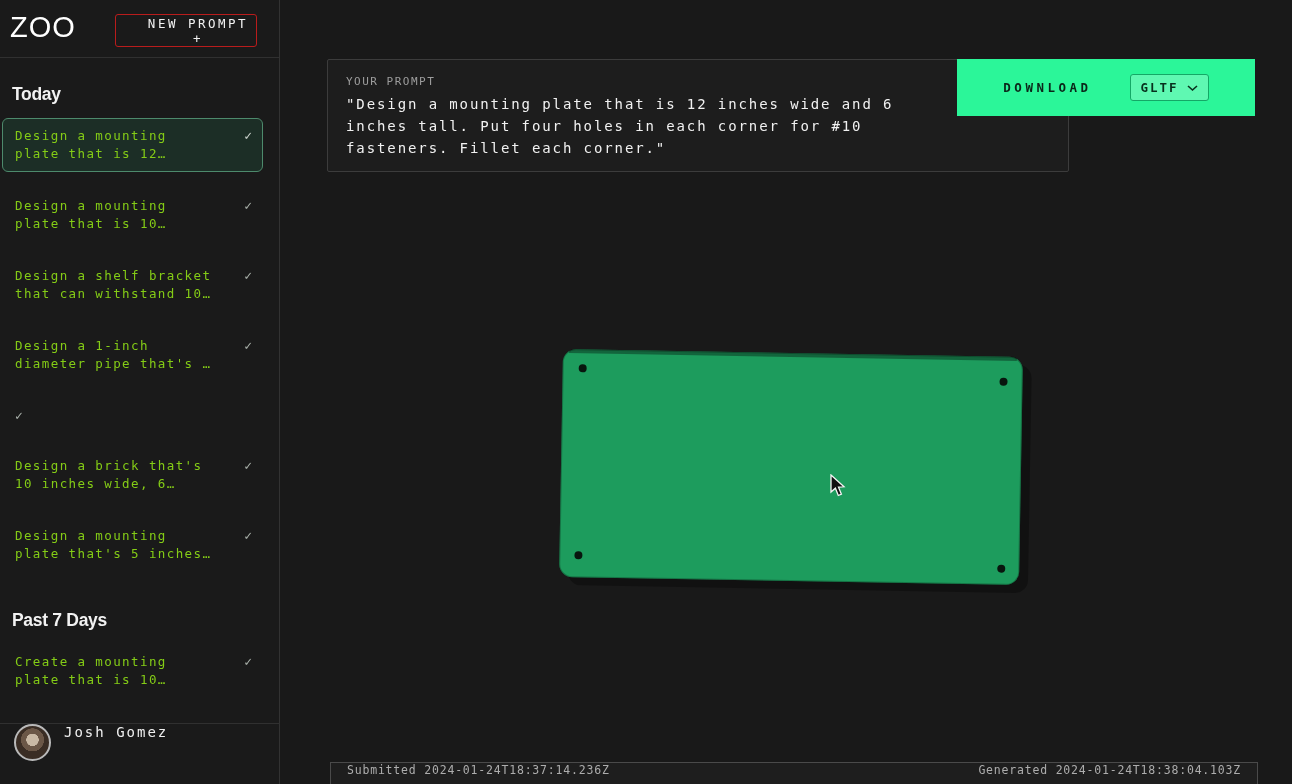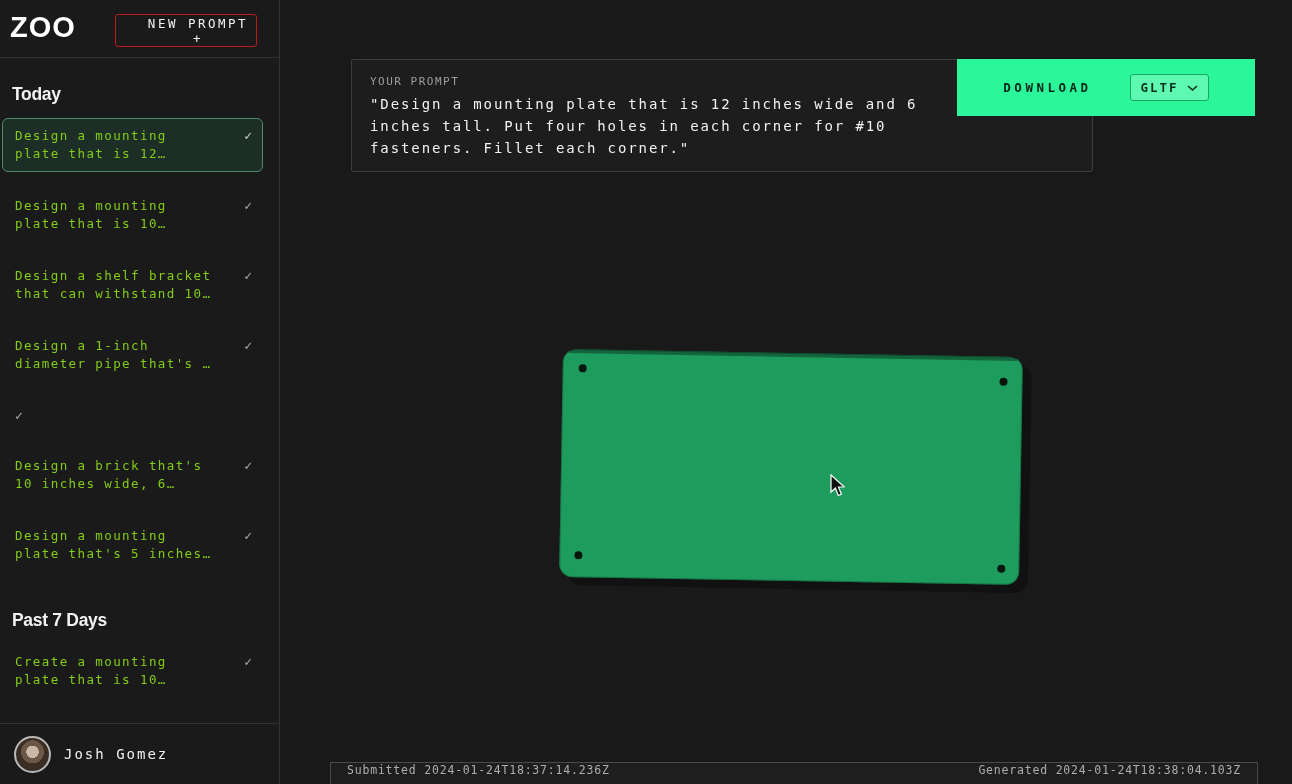--- a/index.html
+++ b/index.html
@@ -5,51 +5,51 @@
   * { margin:0; padding:0; box-sizing:border-box; }
   html,body { width:1292px; height:784px; background:#191919; overflow:hidden; }
   body { font-family:"DejaVu Sans Mono","Liberation Mono",monospace; color:#e8e8e8; }
   .app { position:relative; width:1292px; height:784px; background:#191919; }
 
   
   .sidebar { position:absolute; left:0; top:0; width:280px; height:784px;
              border-right:1px solid #323232; background:#1a1a1a; }
   .sidebar-header { position:relative; height:58px; border-bottom:1px solid #303030; }
   .logo { position:absolute; left:10px; top:11px; font-family:"Liberation Sans",sans-serif;
-          font-weight:700; font-size:29px; letter-spacing:1px; color:#ffffff; }
+          font-weight:400; font-size:29px; letter-spacing:1px; color:#ffffff; }
   .new-prompt { position:absolute; left:115px; top:14px; width:142px; height:33px;
                 background:transparent; border:1px solid #b91c1c; border-radius:3px;
                 color:#f2f2f2; font-family:inherit; font-size:12.5px; letter-spacing:2.5px;
                 cursor:pointer;padding-left:24px; }
   .sidebar-list { padding:0 16px 0 2px; }
   .section-title { font-family:"Liberation Sans",sans-serif; font-weight:bold;
                    font-size:17.5px; letter-spacing:-0.3px; color:#f2f2f2;
                    margin:26px 0 13px 10px; }
   .section-title.later { margin-top:38px; }
   .prompt-item { display:flex; justify-content:space-between; align-items:flex-start;
                  padding:8px 10px 8px 12px; margin-bottom:16px; border:1px solid transparent;
                  border-radius:6px; cursor:pointer; }
   .prompt-item.selected { border-color:#4d8a6c; background:#1c2e26; }
   .prompt-item .label { font-size:12.5px; letter-spacing:1.4px; line-height:18px;
                         color:#84cc16; white-space:pre-line; }
   .prompt-item .check { font-size:13px; color:#a9b1aa; margin-top:1px; }
   .prompt-item.selected .check { color:#ccd4ce; }
 
   .sidebar-footer { position:absolute; left:0; bottom:0; width:280px; height:61px;
-                    border-top:1px solid #303030; display:flex; align-items:center;
+                    border-top:1px solid #303030; display:flex; align-items:flex-start;
                     padding-left:14px; gap:13px; }
   .avatar { width:37px; height:37px; border-radius:50%; border:2px solid #b9b9b9;
             background:radial-gradient(circle at 50% 42%, #c9b9a5 0 24%, #6b5747 25% 45%, #3a2d24 46% 75%, #241b14 76%);
             flex:0 0 auto; }
   .user-name { font-size:14px; letter-spacing:2px; color:#f0f0f0; }
 
   
   .prompt-box { position:absolute; left:327px; top:59px; width:742px; height:113px;
                 background:#1d1d1d; border:1px solid #3c3c3c; border-radius:2px;
-                padding:15px 18px;margin-left:24px; }
+                padding:15px 18px; }
   .prompt-label { font-size:11px; letter-spacing:1.5px; color:#9d9d9d; }
   .prompt-text { margin-top:5px; font-size:14px; letter-spacing:1.9px; line-height:22px;
                  color:#f1f1f1; white-space:pre-line; }
 
   
   .download-btn { position:absolute; left:957px; top:59px; width:298px; height:57px;
                   background:#2bf699; border:none; border-radius:0; cursor:pointer;
                   display:flex; align-items:center; justify-content:center; gap:38px;
                   font-family:inherit; }
   .download-label { font-size:12.5px; font-weight:bold; letter-spacing:3.5px; color:#0b2619; }

